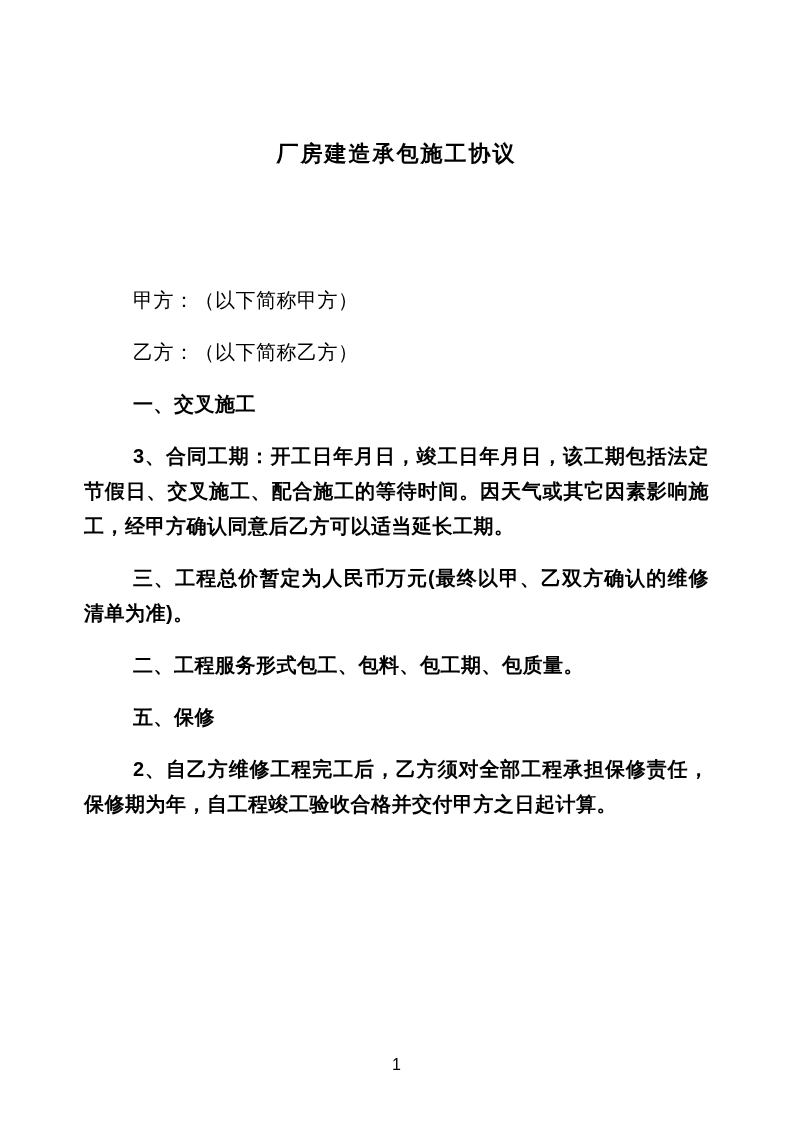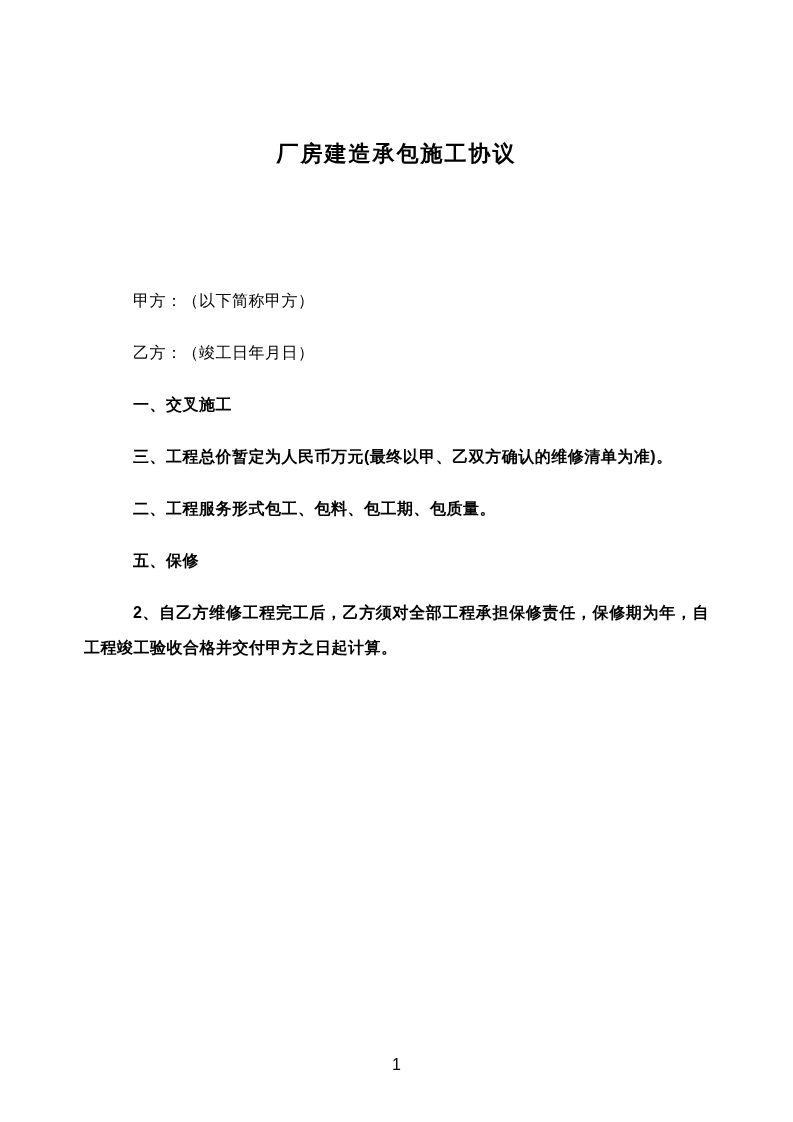--- a/index.html
+++ b/index.html
@@ -25,21 +25,21 @@
     font-size: 22px;
     line-height: 33px;
     font-weight: 700;
     letter-spacing: 2px;
   }
   .content {
     margin: 113px 84px 0 84px; 
   }
   .para {
     margin: 0 0 17px 0;
-    font-size: 16px;
+    font-size: 20px;
     line-height: 35px;
     font-weight: 400;
     text-indent: 49px;
     text-align: justify;
     letter-spacing: 0.5px;
   }
   .para.bold {
     font-weight: 700;
   }
   .page-number {
@@ -56,26 +56,27 @@
 </head>
 <body>
 
 <div class="page">
 
   <h1 class="doc-title">厂房建造承包施工协议</h1>
 
   <div class="content">
     <p class="para">甲方：（以下简称甲方）</p>
 
-    <p class="para">乙方：（竣工日年月日）</p>
+    <p class="para">乙方：（以下简称乙方）</p>
 
     <p class="para bold">一、交叉施工</p>
 
 
 
+    <p class="para bold">3、合同工期：开工日年月日，竣工日年月日，该工期包括法定节假日、交叉施工、配合施工的等待时间。因天气或其它因素影响施工，经甲方确认同意后乙方可以适当延长工期。</p>
 
     <p class="para bold">三、工程总价暂定为人民币万元(最终以甲、乙双方确认的维修清单为准)。</p>
 
     <p class="para bold">二、工程服务形式包工、包料、包工期、包质量。</p>
 
 
     <p class="para bold">五、保修</p>
 
     <p class="para bold">2、自乙方维修工程完工后，乙方须对全部工程承担保修责任，保修期为年，自工程竣工验收合格并交付甲方之日起计算。</p>
   </div>

